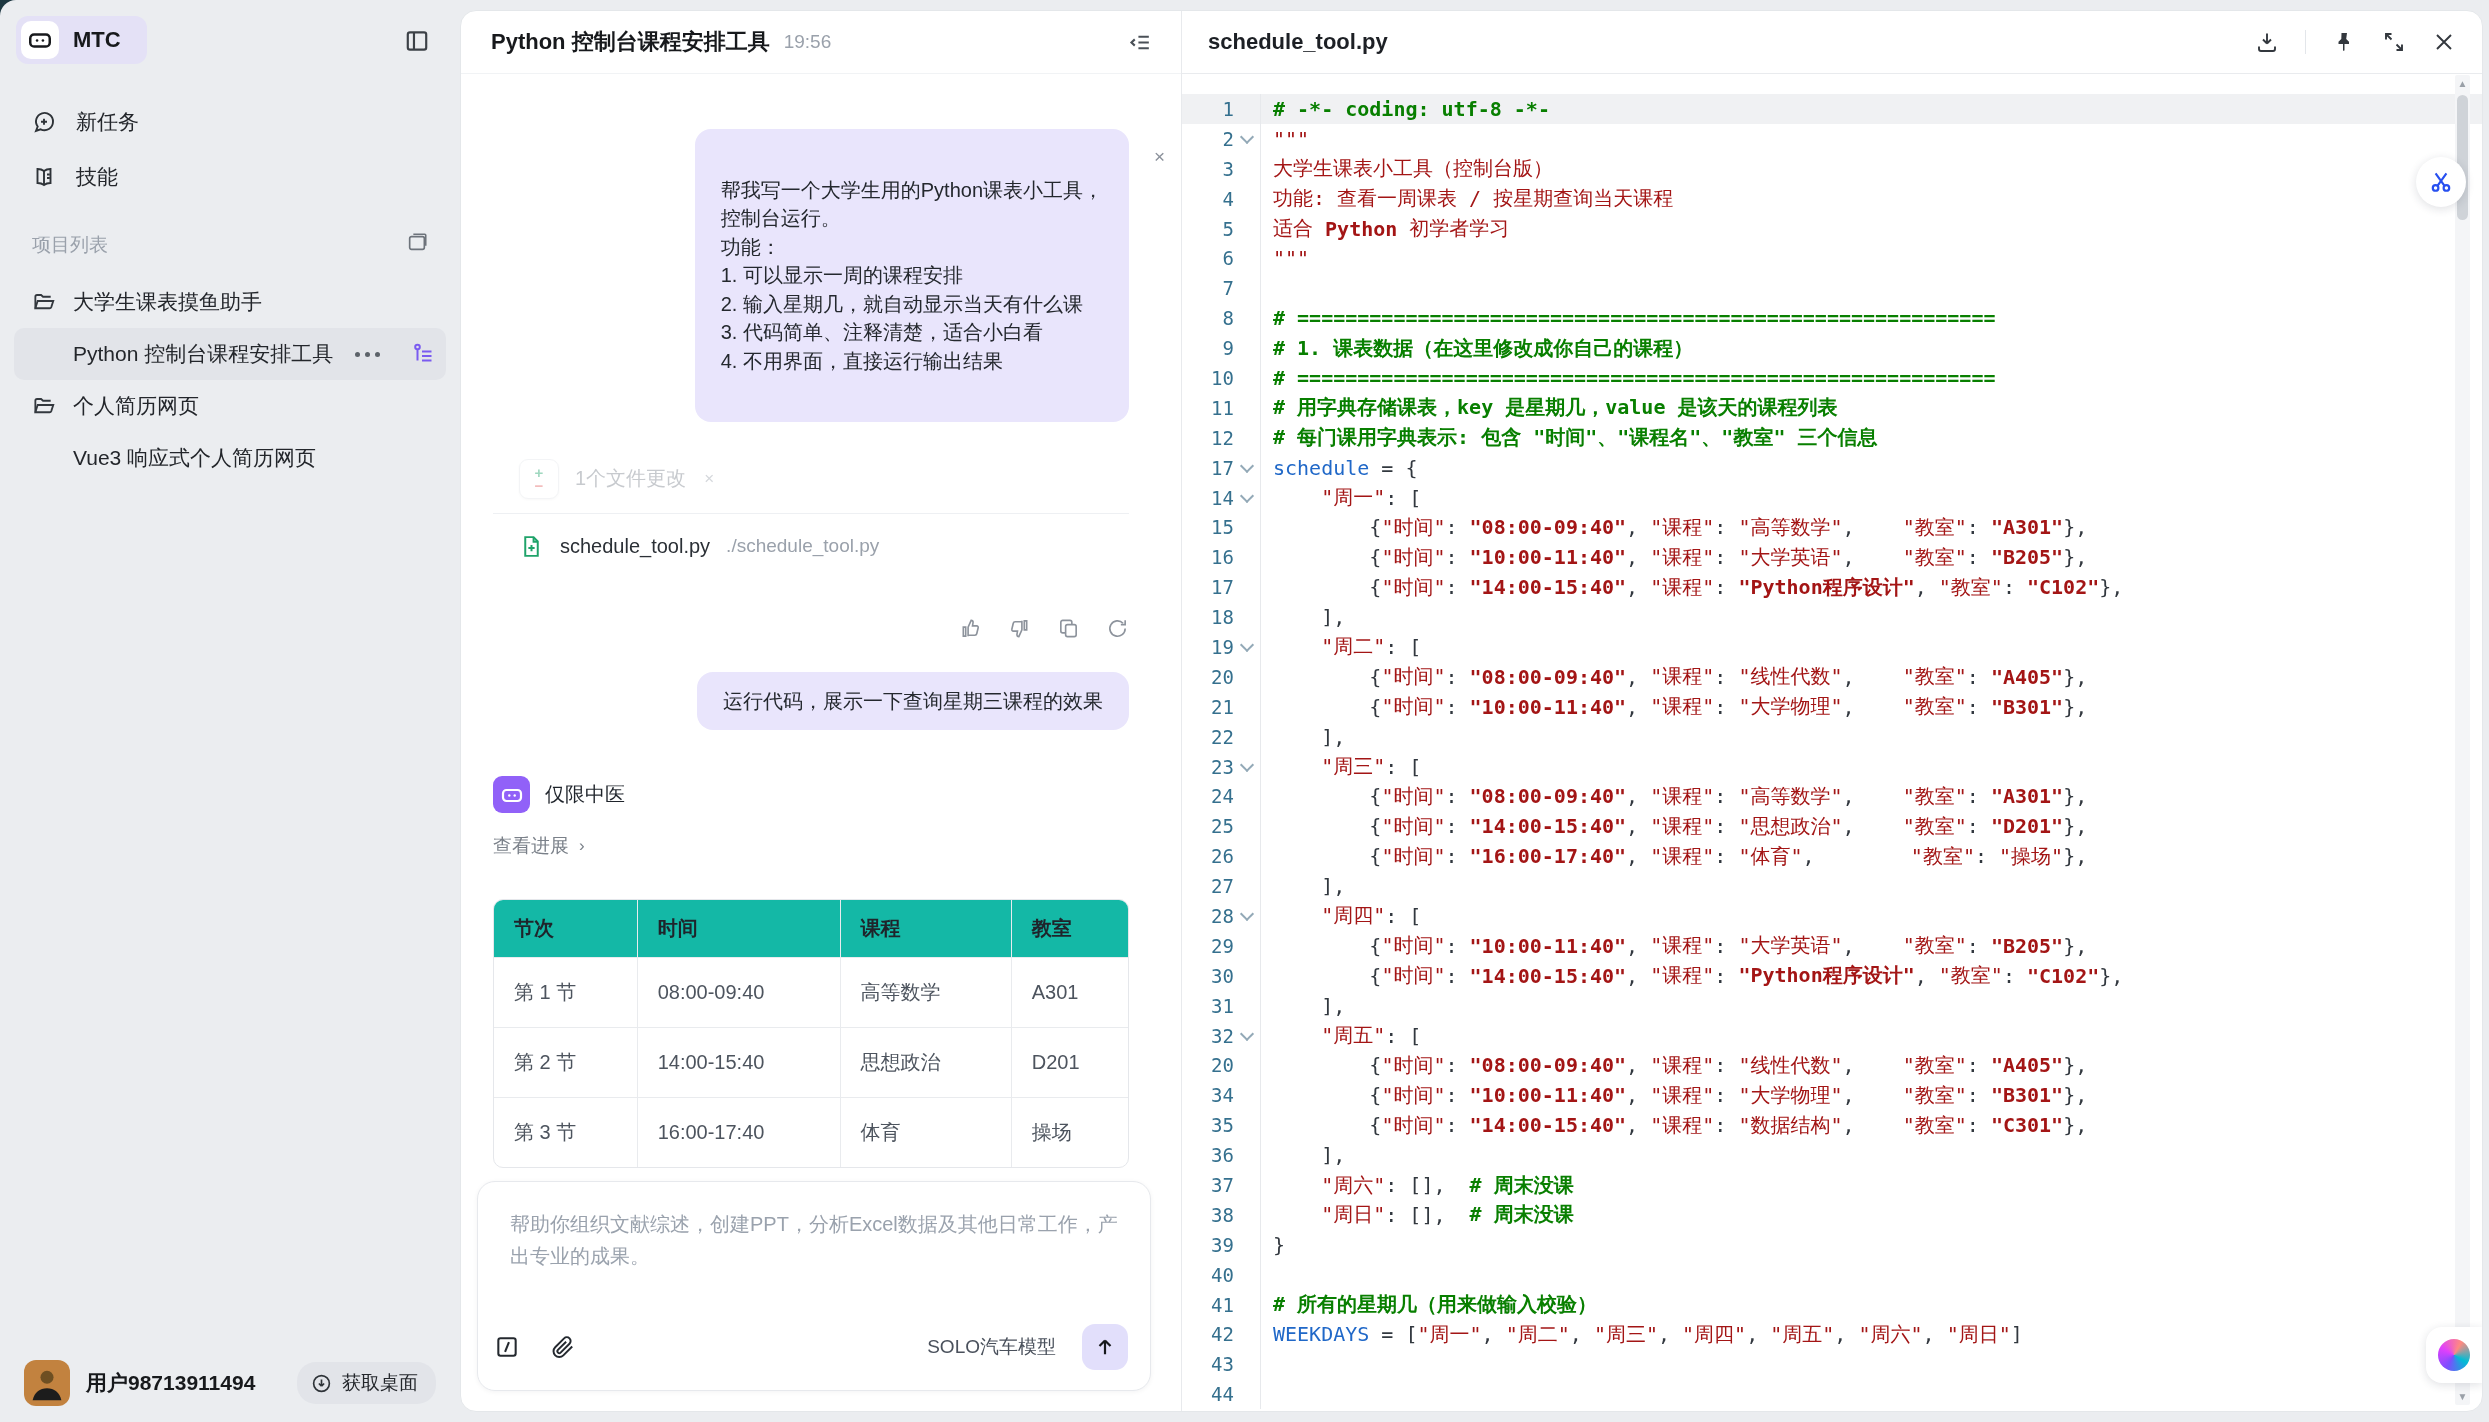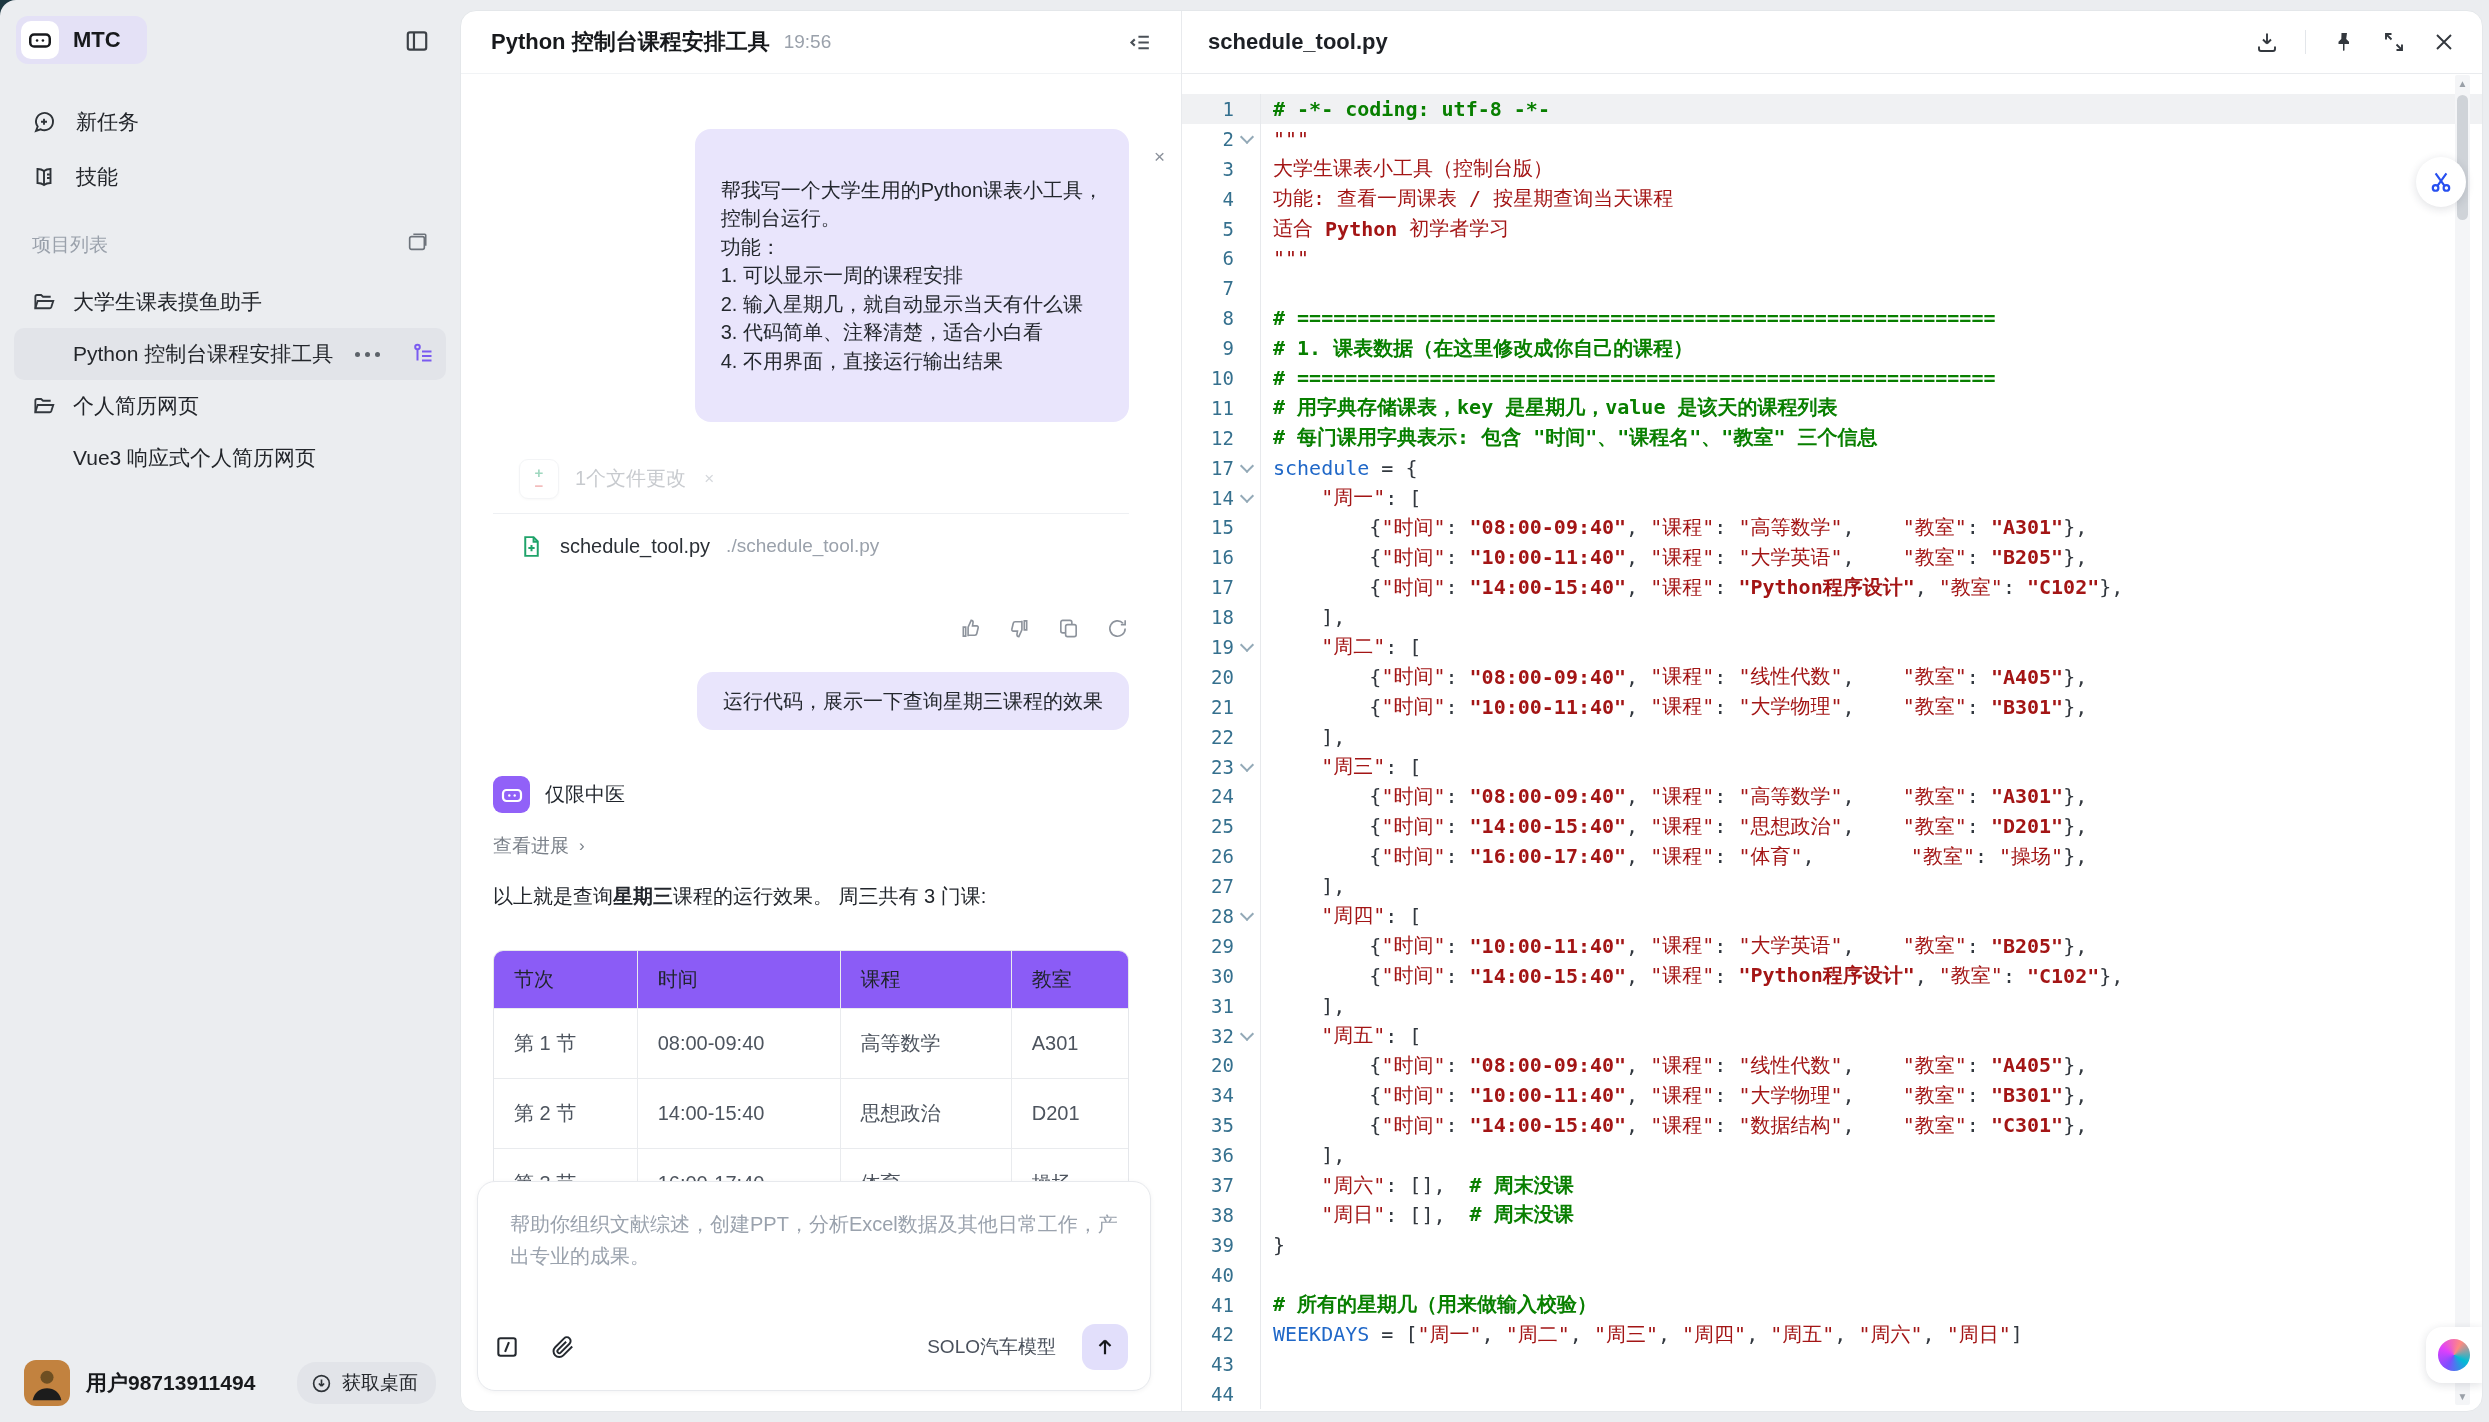--- a/index.html
+++ b/index.html
@@ -61,21 +61,21 @@
   .msg-actions{margin-top:40px;display:flex;justify-content:flex-end;gap:26px;color:#8d939c;}
   .msg-actions .ic{width:23px;height:23px;cursor:pointer;}
   .agent-row{margin-top:46px;display:flex;align-items:center;gap:15px;}
   .agent-badge{width:37px;height:37px;border-radius:9px;background:#9161f8;display:flex;align-items:center;justify-content:center;}
   .agent-name{font-size:20px;color:#1f242b;}
   .progress-link{margin-top:20px;font-size:19px;color:#7a8089;cursor:pointer;display:flex;align-items:center;gap:10px;}
   .progress-link .chr{font-size:17px;}
   .answer{margin-top:24px;font-size:20px;color:#22262c;}
   .answer b{font-weight:700;}
   table.sched{margin-top:40px;width:100%;border-collapse:separate;border-spacing:0;border:1px solid #e5e7eb;border-radius:10px;overflow:hidden;}
-  table.sched th{background:#8b5cf6;text-align:left;font-size:20px;font-weight:400;color:#1f242b;padding:15px 20px;}
+  table.sched th{background:#14b8a6;text-align:left;font-size:20px;font-weight:700;color:#1f242b;padding:15px 20px;}
   table.sched td{font-size:20px;color:#4d545e;padding:21px 20px;border-top:1px solid #e9ebee;}
   table.sched th+th, table.sched td+td{border-left:1px solid #e9ebee;}
   .composer{flex:0 0 auto;margin:0 30px 20px 16px;height:208px;background:#fff;border:1px solid #e7e9ed;border-radius:18px;box-shadow:0 1px 5px rgba(20,24,32,.05);position:relative;}
   .composer .ph{padding:26px 30px 0 32px;font-size:20px;line-height:32px;color:#9aa2ad;max-width:620px;}
   .composer-bar{position:absolute;left:16px;right:22px;bottom:20px;display:flex;align-items:center;}
   .composer-bar .ic{width:26px;height:26px;color:#24292f;cursor:pointer;}
   .composer-bar .ic.clip{margin-left:30px;}
   .composer-bar .sp{flex:1;}
   .model-sel{font-size:19px;color:#4a515c;margin-right:26px;cursor:pointer;}
   .send-btn{width:46px;height:46px;border-radius:13px;background:#e2dffb;display:flex;align-items:center;justify-content:center;cursor:pointer;}
@@ -309,23 +309,20 @@
                 </svg>
           </span>
           <span class="agent-name">仅限中医</span>
         </div>
 
         <div class="progress-link">
           <span>查看进展</span>
           <span class="chr">›</span>
         </div>
 
-        <div class="answer">
-          <span>以上就是查询</span><b>星期三</b><span>课程的运行效果。 周三共有 3 门课:</span>
-        </div>
 
         <table class="sched">
           <thead>
                 <tr id="table-head-row">
                   <th>节次</th>
                   <th>时间</th>
                   <th>课程</th>
                   <th>教室</th>
                 </tr>
               </thead>

